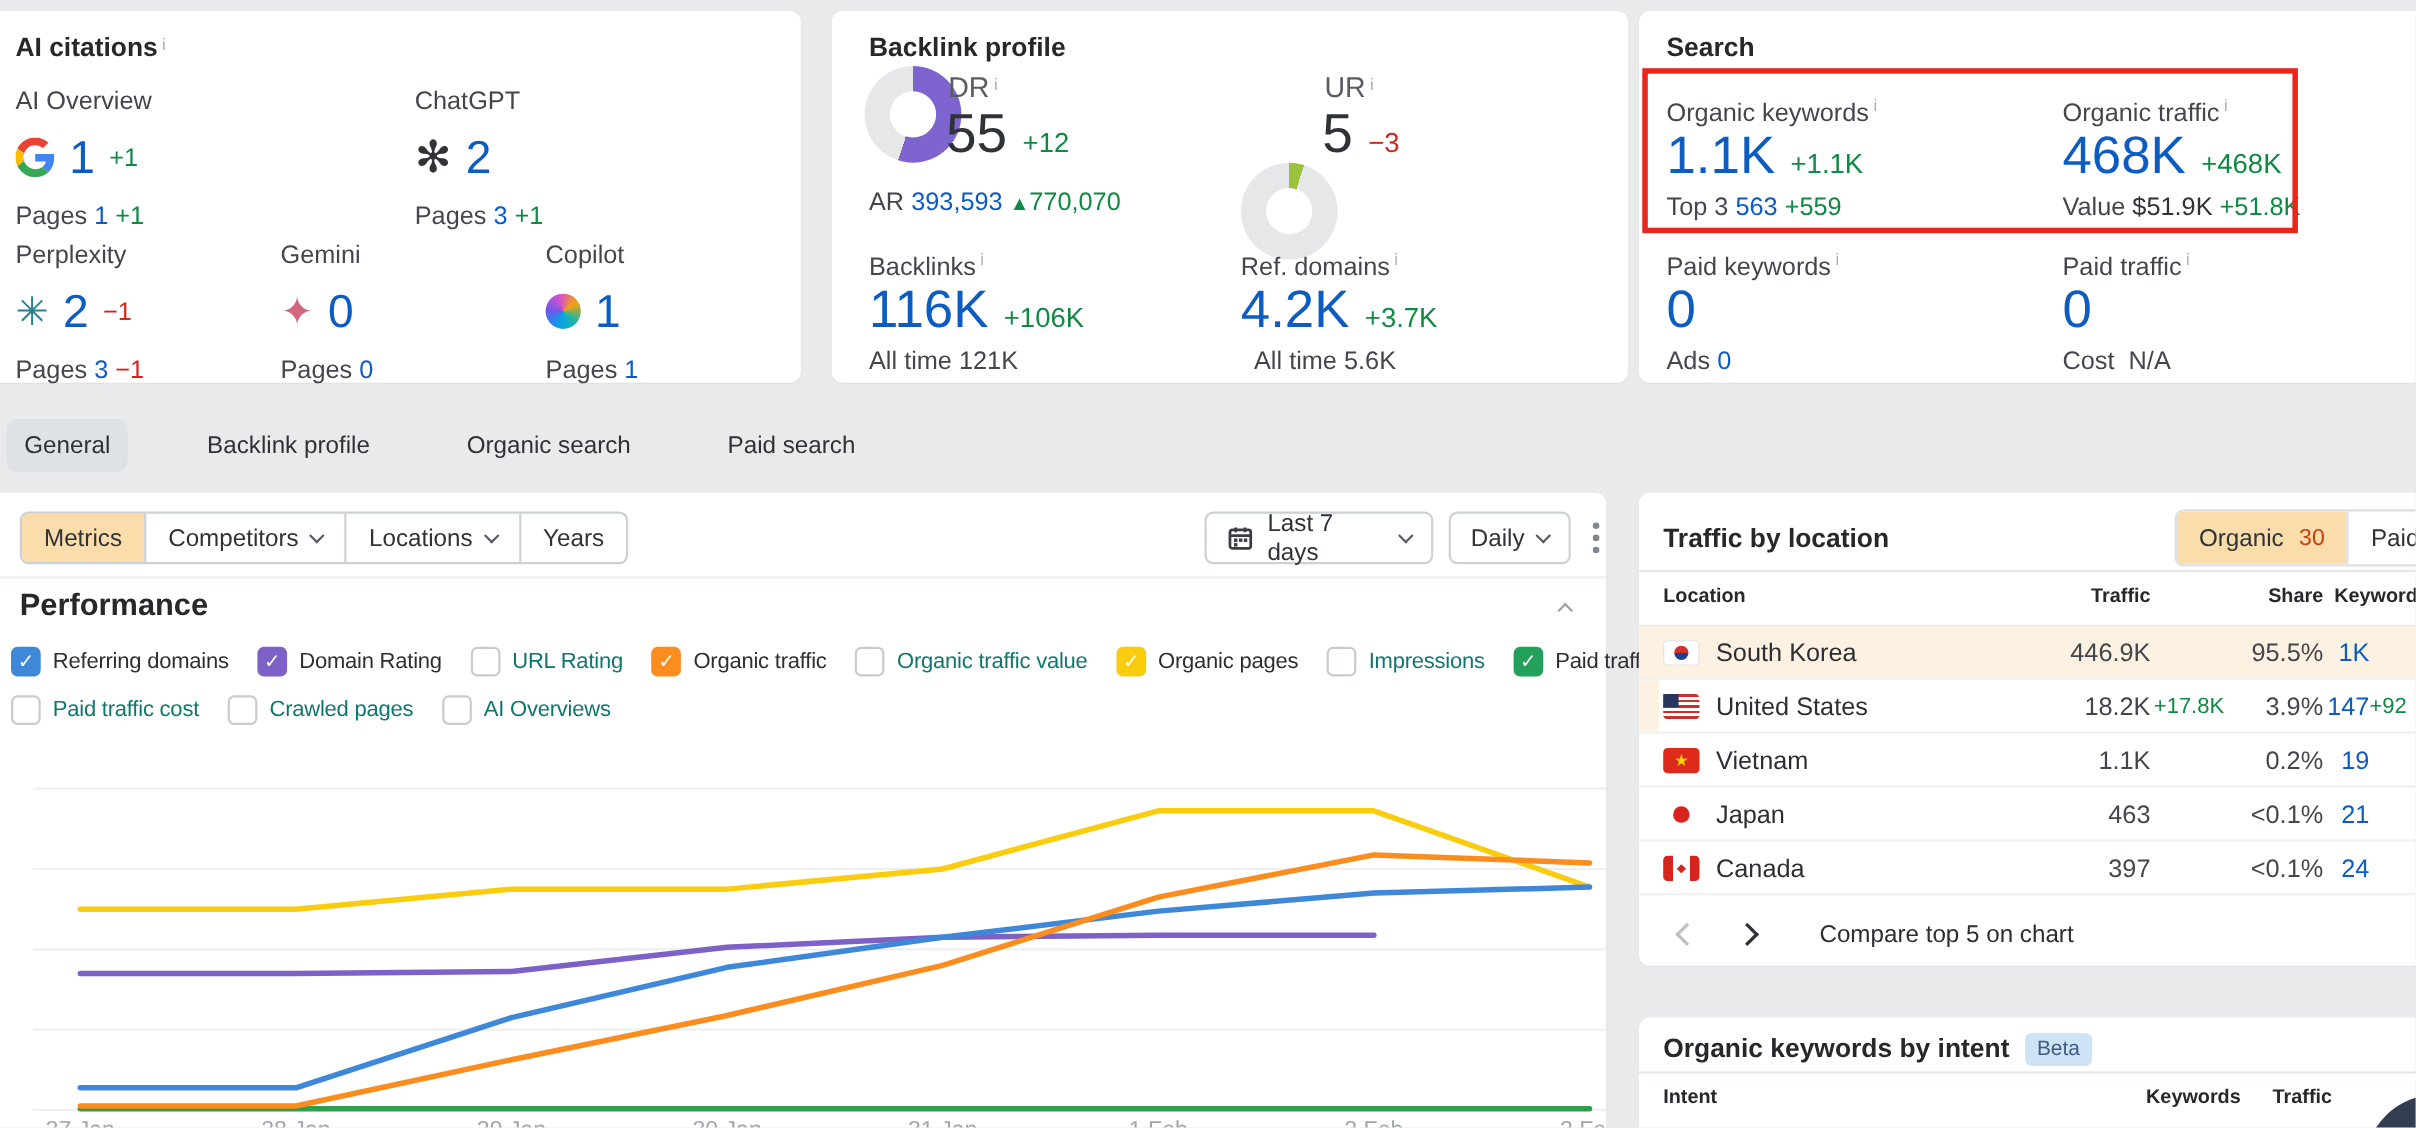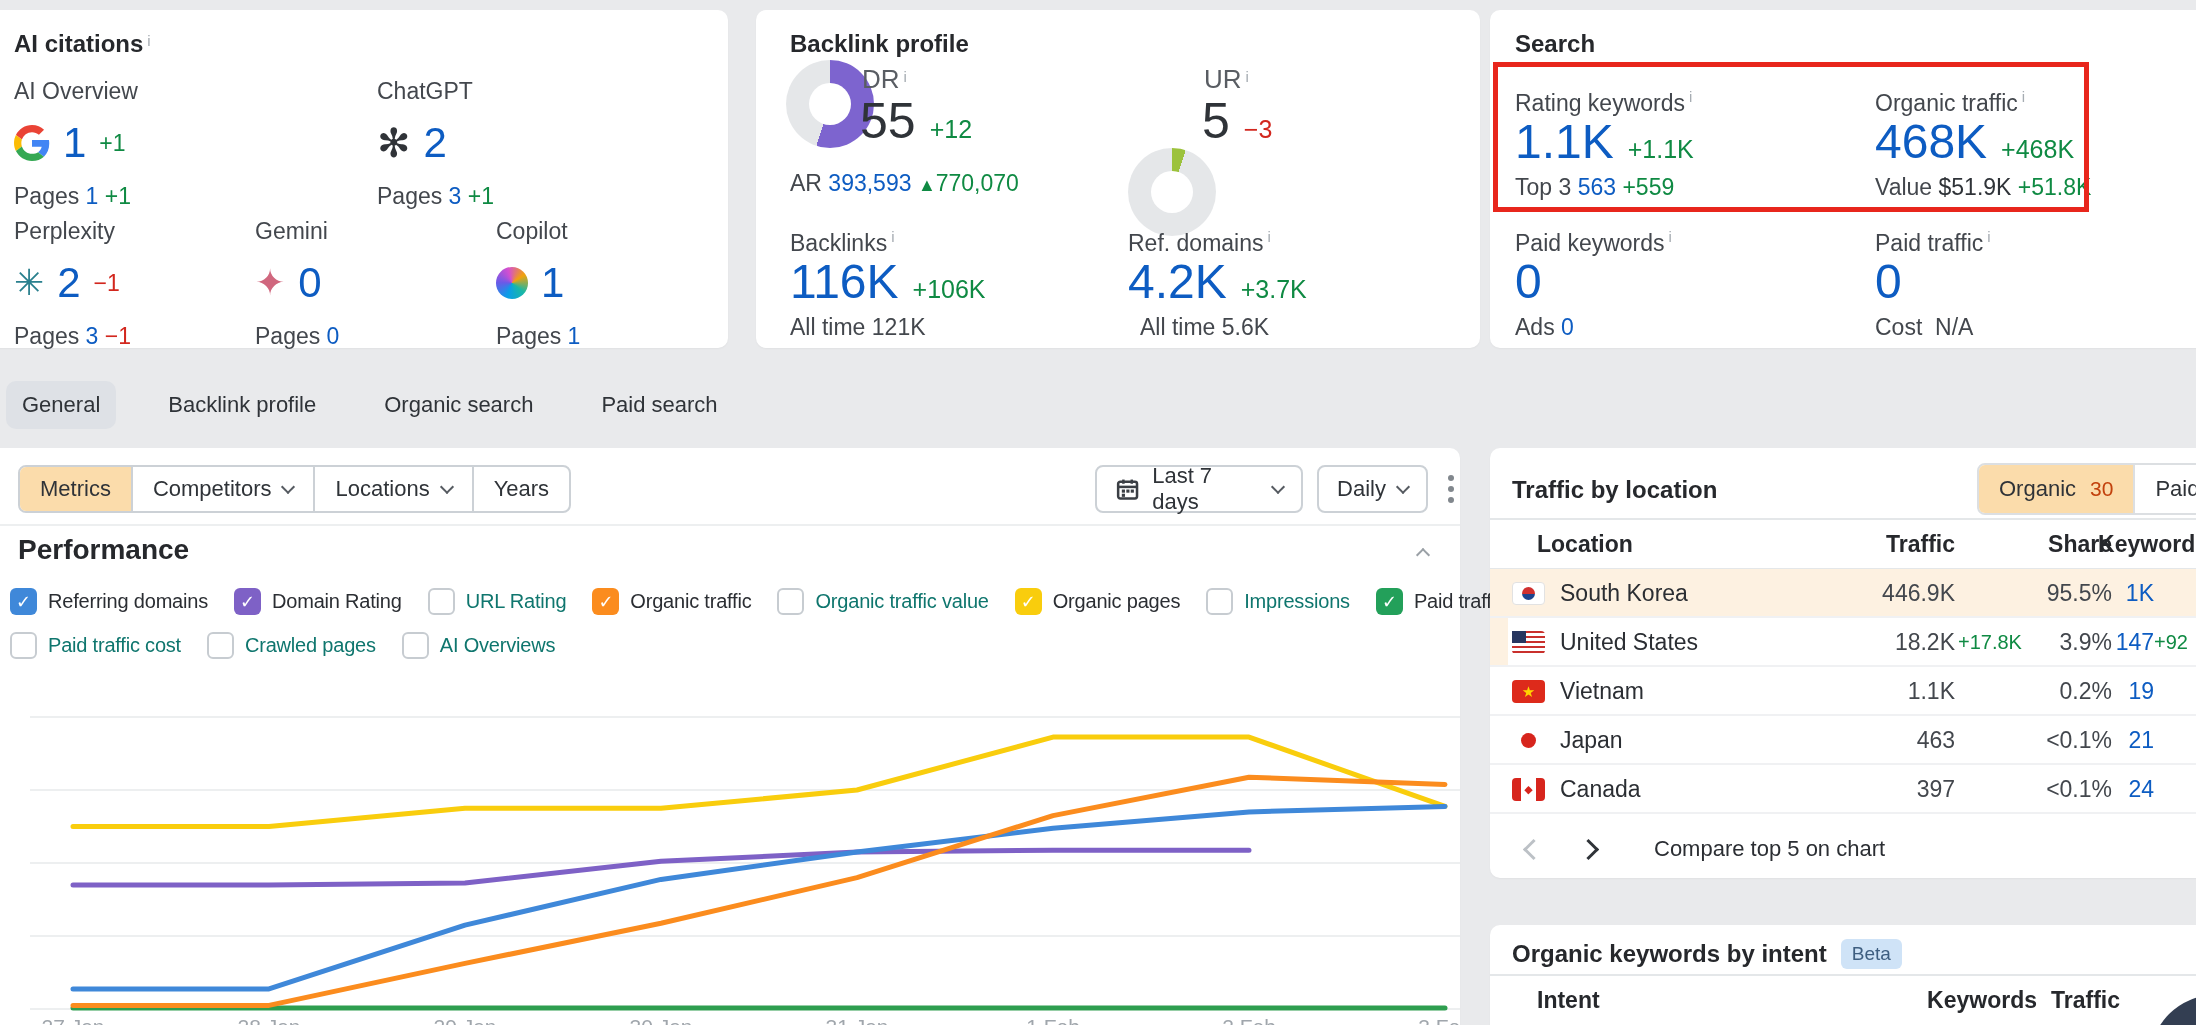--- a/index.html
+++ b/index.html
@@ -33,21 +33,21 @@
   .donut{width:88px;height:88px;border-radius:50%;position:relative;}
   .donut::after{content:"";position:absolute;inset:26%;background:#fff;border-radius:50%;}
 
   .vstat-label{font-size:26px;color:#595d63;}
   .vstat-val{font-size:50px;color:#2f3338;}
 
   
   .red-box{position:absolute;border:5px solid #e8261c;z-index:40;}
 
   
-  .tabs{position:absolute;top:381px;left:6px;display:flex;gap:36px;align-items:flex-start;}
+  .tabs{position:absolute;top:381px;left:6px;display:flex;gap:56px;align-items:flex-start;}
   .tab{font-size:22px;color:#2f3338;padding:11px 16px;border-radius:10px;white-space:nowrap;}
   .tab.active{background:#dee1e6;}
 
   
   .seg-group{display:flex;border:2px solid #ccd1d6;border-radius:8px;overflow:hidden;height:48px;align-items:stretch;background:#fff;}
   .seg{display:flex;align-items:center;gap:12px;padding:0 20px;font-size:22px;color:#2f3338;border-left:2px solid #ccd1d6;}
   .seg:first-child{border-left:none;}
   .seg.active{background:#fbdcab;}
   .btn{display:flex;align-items:center;gap:12px;padding:0 18px;font-size:22px;color:#2f3338;
        border:2px solid #ccd1d6;border-radius:8px;height:48px;background:#fff;}
@@ -60,21 +60,21 @@
   
   .cbrow{position:absolute;left:20px;display:flex;gap:26px;align-items:center;white-space:nowrap;}
   .cb{display:flex;align-items:center;gap:11px;font-size:20px;letter-spacing:-0.2px;}
   .cb .box{width:27px;height:27px;border-radius:6px;display:flex;align-items:center;justify-content:center;
            color:#fff;font-size:18px;font-weight:bold;flex:none;}
   .cb.off .box{background:#fff;border:2px solid #c7ccd1;}
   .cb.on{color:#2b2e33;}
   .cb.off{color:#0f766e;}
 
   
-  .t-head{position:absolute;font-size:23px;font-weight:bold;color:#26282c;margin-left:25px;}
+  .t-head{position:absolute;font-size:18px;font-weight:bold;color:#26282c;}
   .t-row{position:relative;height:49px;border-bottom:2px solid #f0f1f3;font-size:23px;color:#43474d;}
   .t-row.hl{background:#fdf1e1;}
   .t-row.strip::before{content:"";position:absolute;left:0;top:0;bottom:0;width:18px;background:#fdf1e1;}
   .t-flag{position:absolute;left:22px;top:13px;}
   .t-name{position:absolute;left:70px;top:11px;color:#2b2e33;}
   .t-traffic{position:absolute;right:251px;top:11px;}
   .t-tdelta{position:absolute;left:468px;top:13px;font-size:20px;}
   .t-share{position:absolute;right:94px;top:11px;}
   .t-kw{position:absolute;right:52px;top:11px;}
   .t-kwd{position:absolute;left:664px;top:13px;font-size:20px;}
@@ -213,21 +213,21 @@
       <span>All time</span>&nbsp;<span>5.6K</span>
     </div>
   </div>
 
   <div class="card" style="left:1490px;top:10px;width:716px;height:338px;">
     <div class="abs" style="left:25px;top:20px;">
       <span class="card-title">Search</span>
     </div>
 
     <div class="abs lbl" style="left:25px;top:78px;">
-      <span>Rating keywords</span><sup class="info">i</sup>
+      <span>Organic keywords</span><sup class="info">i</sup>
     </div>
     <div class="abs" style="left:25px;top:104px;display:flex;align-items:baseline;gap:14px;">
       <span class="bigval">1.1K</span>
       <span class="delta green">+1.1K</span>
     </div>
     <div class="abs subline" style="left:25px;top:164px;">
       <span>Top 3</span>
       <span class="blue">563</span>
       <span class="green">+559</span>
     </div>

